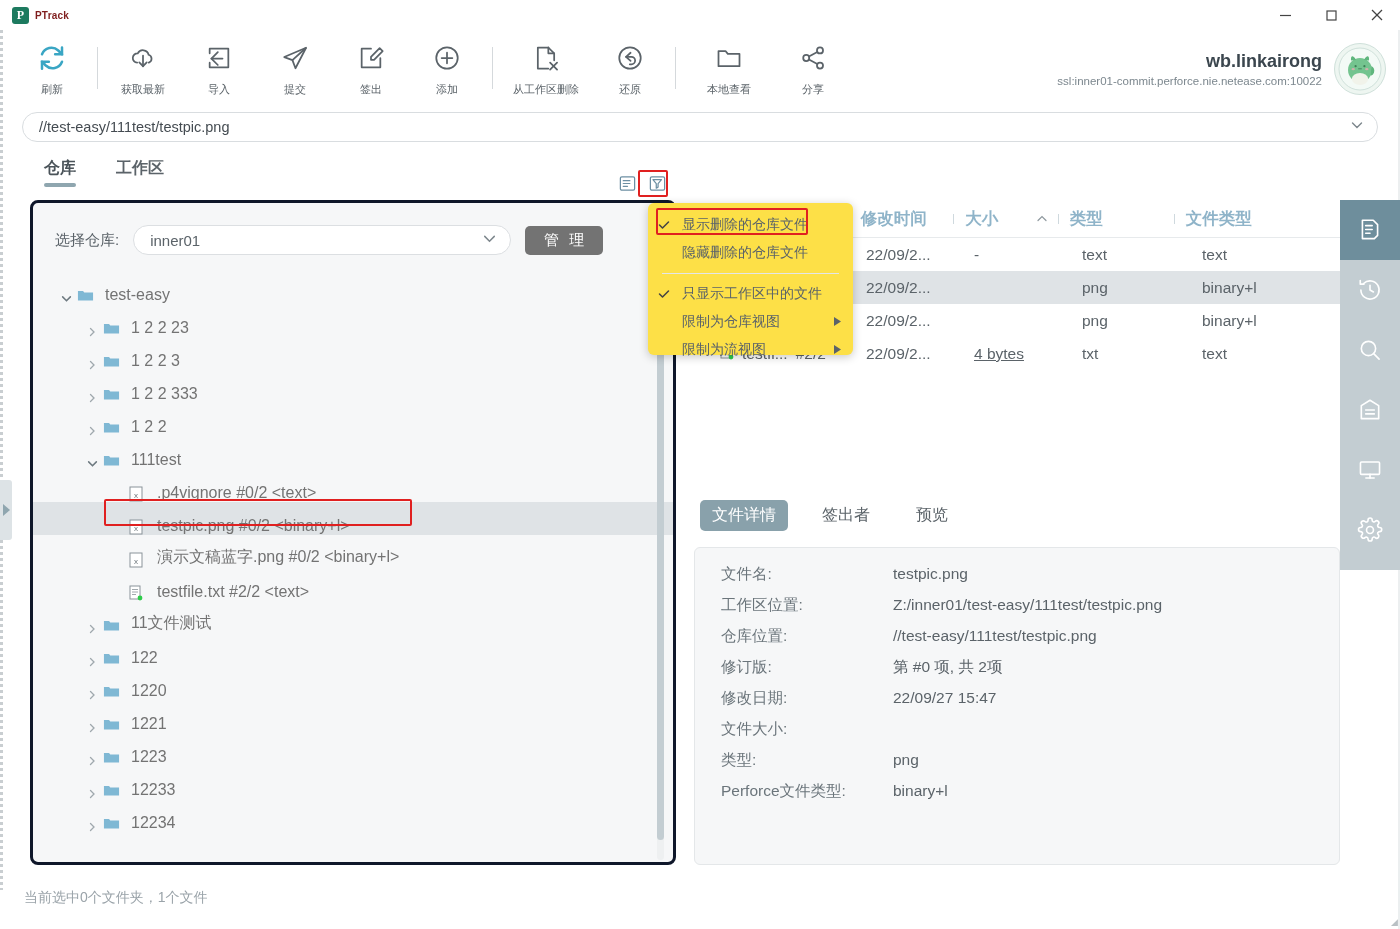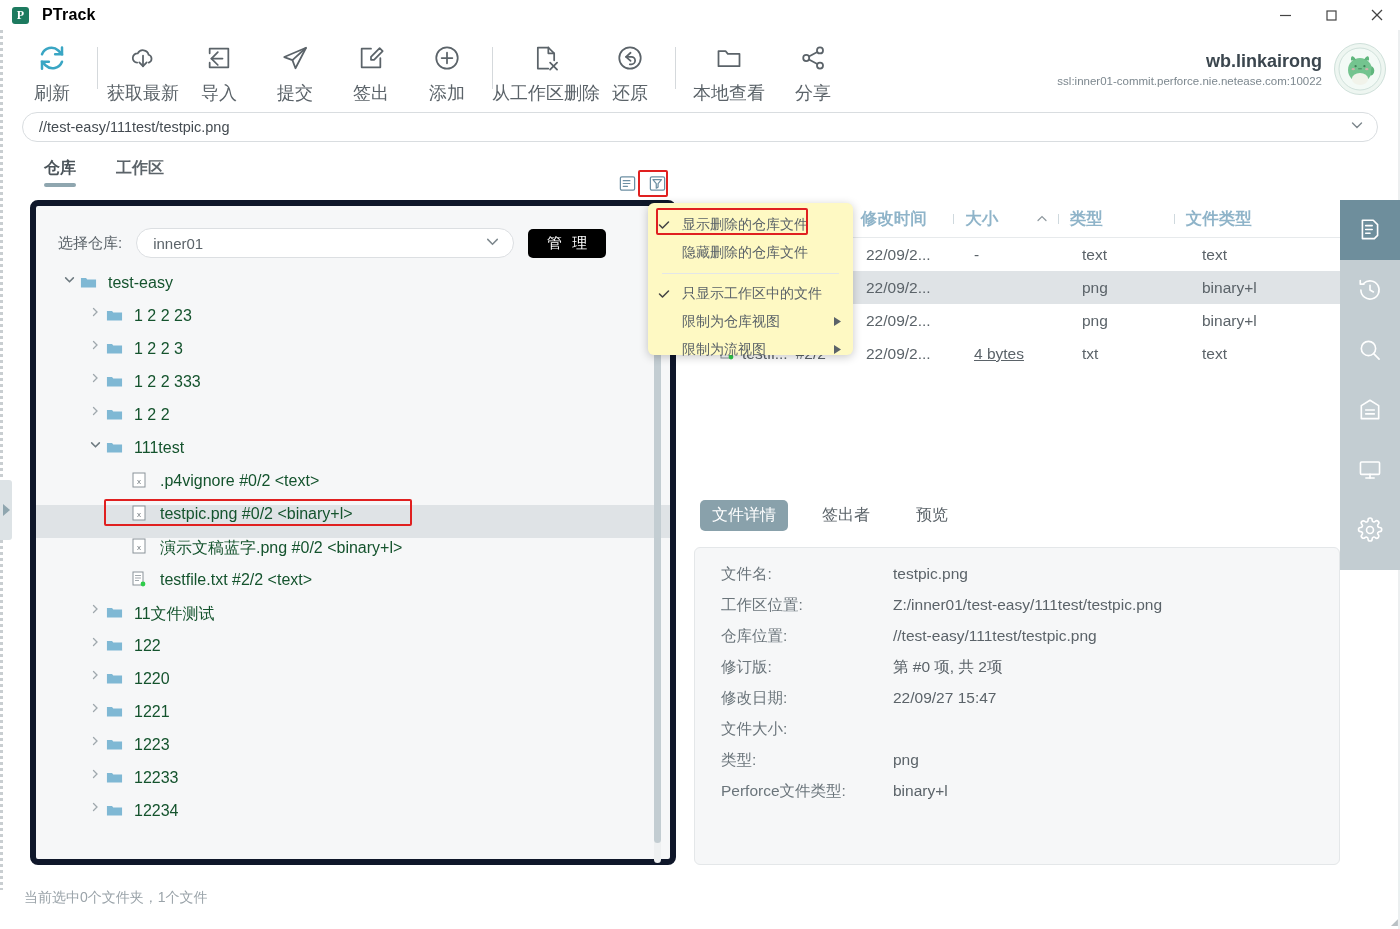--- a/index.html
+++ b/index.html
@@ -17,42 +17,42 @@
     position: absolute; left: 0; top: 0; width: 1400px; height: 30px;
     display: flex; align-items: center;
   }
   .brand { display: flex; align-items: center; gap: 6px; padding-left: 12px; }
   .brand-mark {
     width: 17px; height: 17px; border-radius: 3px; background: #1d7a5f;
     color: #ffffff; font-size: 12px; font-weight: bold;
     display: flex; align-items: center; justify-content: center;
     font-family: "Liberation Serif", serif;
   }
-  .brand-name { font-size: 16px; font-weight: bold; color: #000000; letter-spacing: .2px; margin-left: 7px; }
+  .brand-name { font-size: 10px; font-weight: bold; color: #7f1d1d; letter-spacing: .2px; }
   .winbtns { margin-left: auto; display: flex; }
   .winbtn {
     width: 46px; height: 30px; display: flex; align-items: center; justify-content: center;
     color: #444; font-size: 13px;
   }
   .winbtn svg { display: block; }
 
   
   .toolbar {
     position: absolute; left: 0; top: 30px; width: 1400px; height: 77px;
     display: flex; align-items: flex-start; padding-left: 14px; padding-top: 3px;
   }
   .tool {
     width: 76px; height: 72px;
     display: flex; flex-direction: column; align-items: center; justify-content: flex-start;
     padding-top: 8px; gap: 7px; cursor: default;
   }
   .tool.wide { width: 92px; }
   .tool-ico { height: 34px; display: flex; align-items: center; justify-content: center; color: #5b6369; }
   .tool-ico.accent { color: #3aa6c4; }
-  .tool-lbl { font-size: 18px; color: #5b6369; white-space: nowrap; }
+  .tool-lbl { font-size: 11px; color: #5b6369; white-space: nowrap; }
   .tdiv { width: 1px; height: 42px; background: #d5d9dc; margin: 14px 7px 0 7px; }
 
   .userbox {
     margin-left: auto; display: flex; align-items: center; gap: 12px;
     padding-right: 14px; padding-top: 10px;
   }
   .user-text { text-align: right; }
   .user-name { font-size: 18px; font-weight: bold; color: #3b464e; line-height: 1.35; }
   .user-server { font-size: 11.5px; color: #7c878e; line-height: 1.3; }
   .avatar {
@@ -75,37 +75,37 @@
   .tab { font-size: 16px; font-weight: bold; color: #5b6369; padding-bottom: 8px; position: relative; }
   .tab.active { color: #4a5359; }
   .tab.active::after {
     content: ""; position: absolute; left: 0; right: 0; bottom: 0; height: 4px;
     background: #8fa6af; border-radius: 2px;
   }
 
   
   .leftpanel {
     position: absolute; left: 30px; top: 200px; width: 646px; height: 665px;
-    background: #f6f7f8; border: 6px solid #0f172a; border-radius: 8px;
+    background: #f6f7f8; border: 3px solid #0f172a; border-radius: 8px;
   }
   .repo-row { display: flex; align-items: center; gap: 14px; padding: 22px 0 0 22px; }
   .repo-label { font-size: 15px; color: #5b6369; }
   .repo-select {
     width: 378px; height: 30px; background: #fff; border: 1px solid #dcdfe2; border-radius: 15px;
     display: flex; align-items: center; padding: 0 12px 0 16px;
   }
   .repo-value { font-size: 15px; color: #5b6369; flex: 1; }
   .manage-btn {
-    width: 78px; height: 29px; border-radius: 5px; background: #000000; color: #fff;
+    width: 78px; height: 29px; border-radius: 5px; background: #737373; color: #fff;
     font-size: 15px; display: flex; align-items: center; justify-content: center;
     letter-spacing: 3px; padding-left: 3px;
   }
 
   .tree { position: absolute; left: 0; top: 68px; right: 0; bottom: 6px; padding: 0 10px 0 22px; overflow: hidden; }
-  .node { display: flex; align-items: flex-start; height: 33px; font-size: 16px; color: #14532d; white-space: nowrap; }
+  .node { display: flex; align-items: flex-end; height: 33px; font-size: 16px; color: #737373; white-space: nowrap; }
   .node.sel { background: #dfe3e6; margin-left: -22px; padding-left: 22px; margin-right: -10px; }
   .twisty { width: 22px; display: flex; align-items: center; justify-content: center; color: #9fa8ad; font-size: 12px; }
   .twisty.blank { visibility: hidden; }
   .ficon { width: 26px; display: flex; align-items: center; }
   .node-text { margin-left: 2px; }
 
   .hl-box {
     position: absolute; border: 2px solid #e02020; border-radius: 2px; pointer-events: none;
   }
 
@@ -152,21 +152,21 @@
   }
   .rail-item {
     width: 60px; height: 60px; display: flex; align-items: center; justify-content: center;
     color: #ffffff;
   }
   .rail-item.active { background: #6e8e9c; }
 
   
   .menu {
     position: absolute; left: 648px; top: 203px; width: 205px; height: 152px;
-    background: #fef9c3; border-radius: 6px;
+    background: #fde047; border-radius: 6px;
     box-shadow: 0 2px 10px rgba(0,0,0,.22); z-index: 40; padding: 8px 0;
   }
   .mitem { display: flex; align-items: center; height: 28px; font-size: 14px; color: #5b6369; padding-left: 10px; }
   .mcheck { width: 24px; color: #444; font-size: 13px; }
   .mcheck.blank { visibility: hidden; }
   .msub { margin-left: auto; padding-right: 12px; color: #5b6369; font-size: 9px; }
   .msep { height: 1px; background: #e3e6e8; margin: 6px 14px; }
 
   
   .statusbar { position: absolute; left: 24px; top: 889px; font-size: 14px; color: #9aa3a9; }

